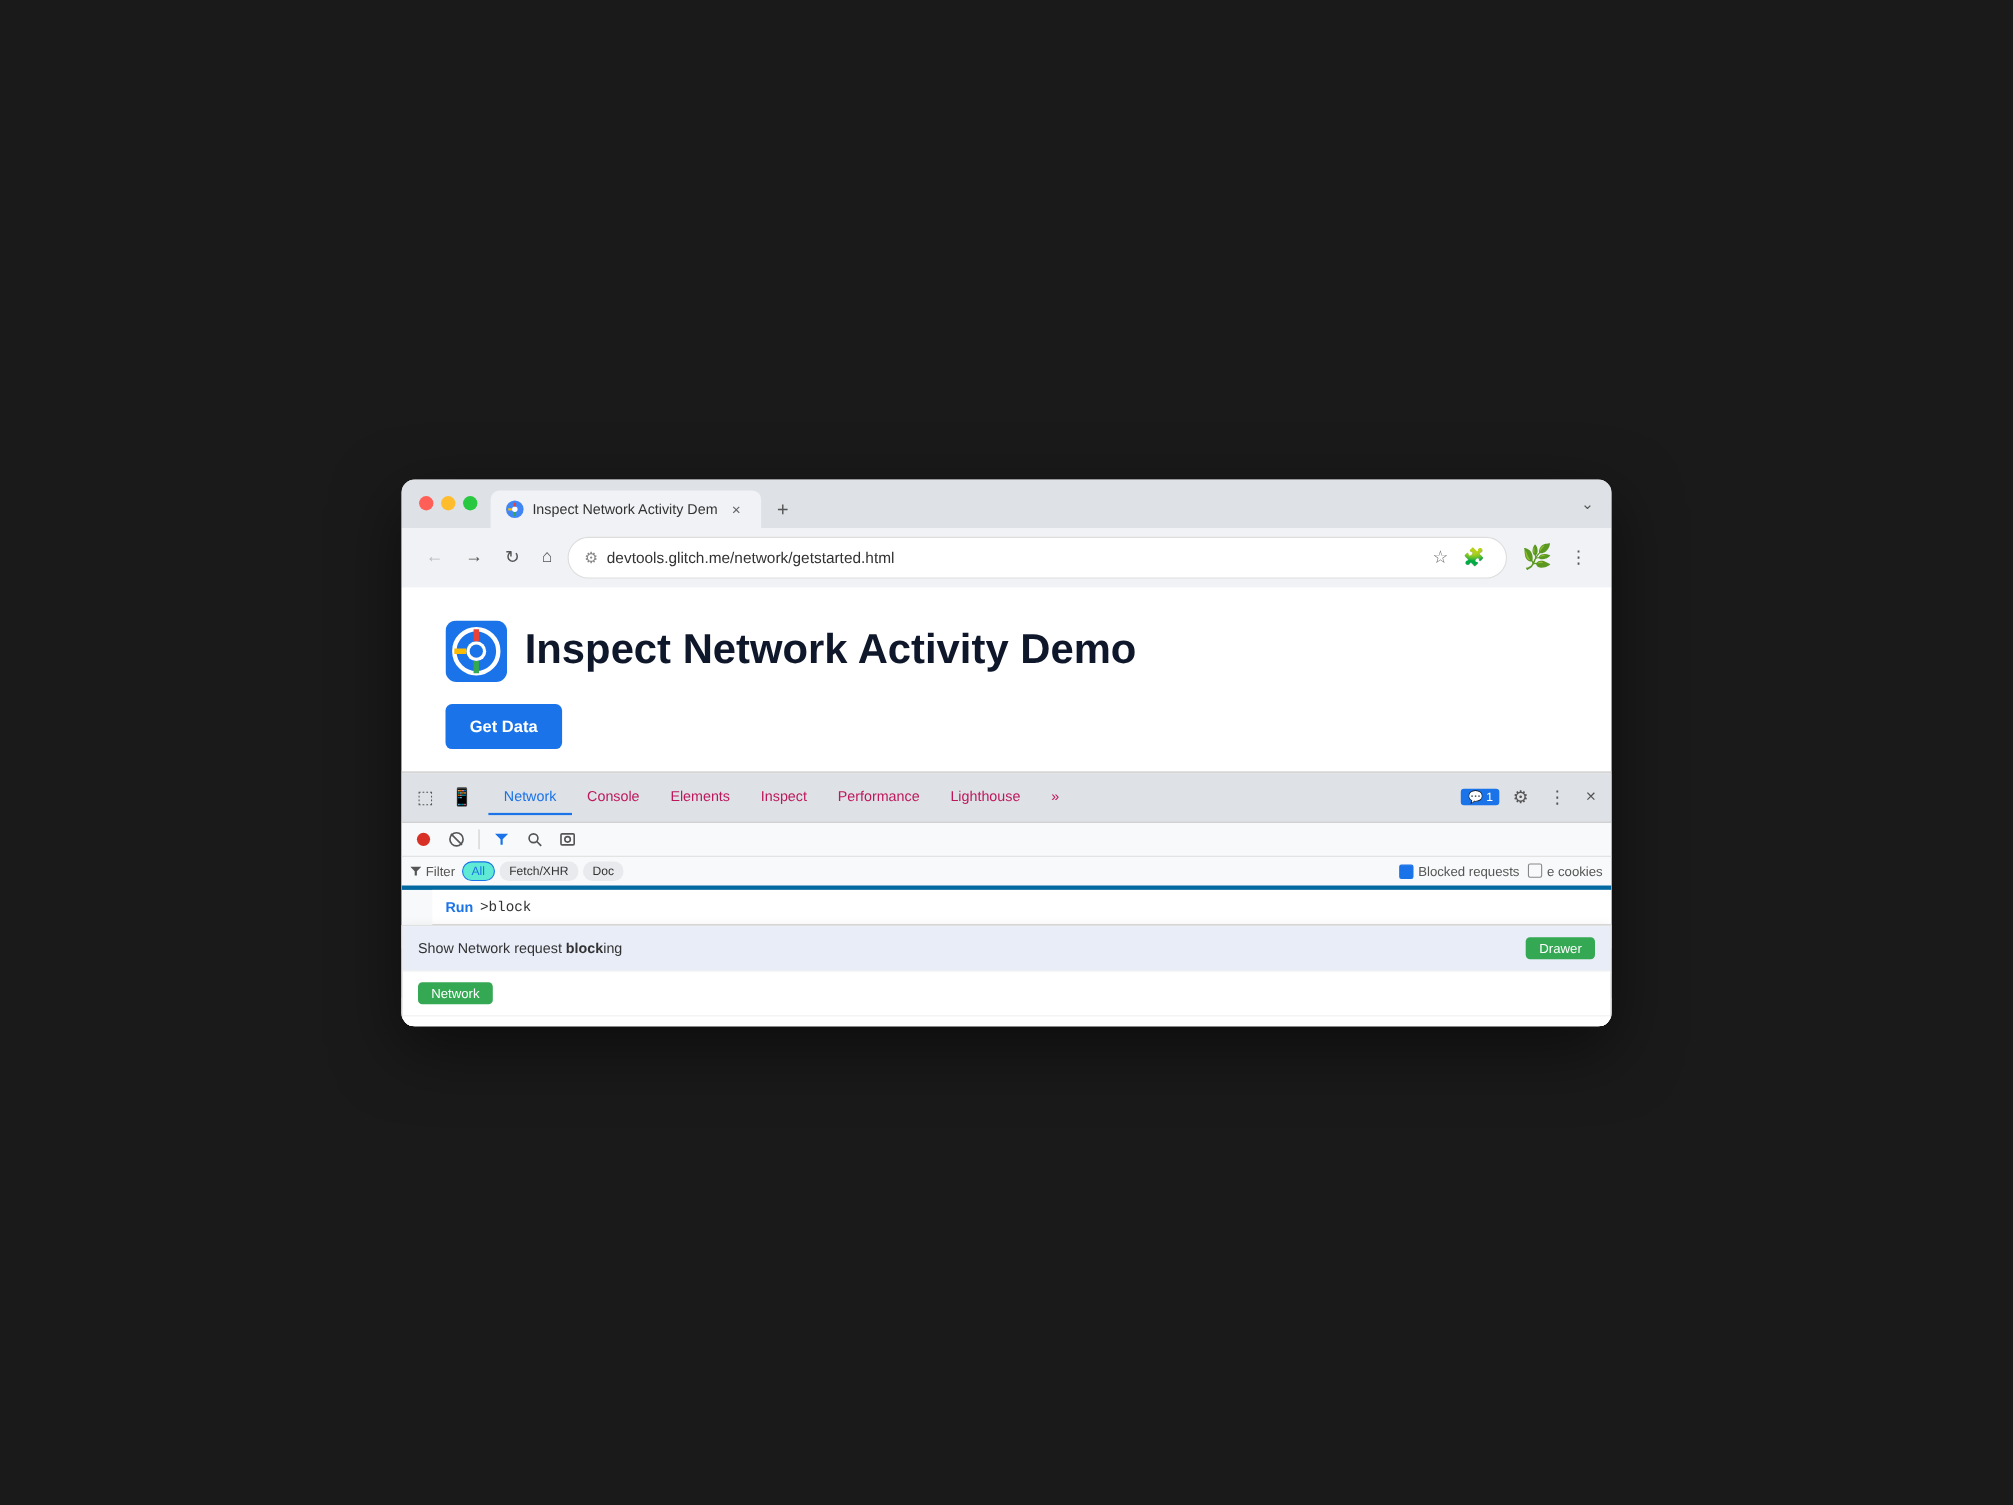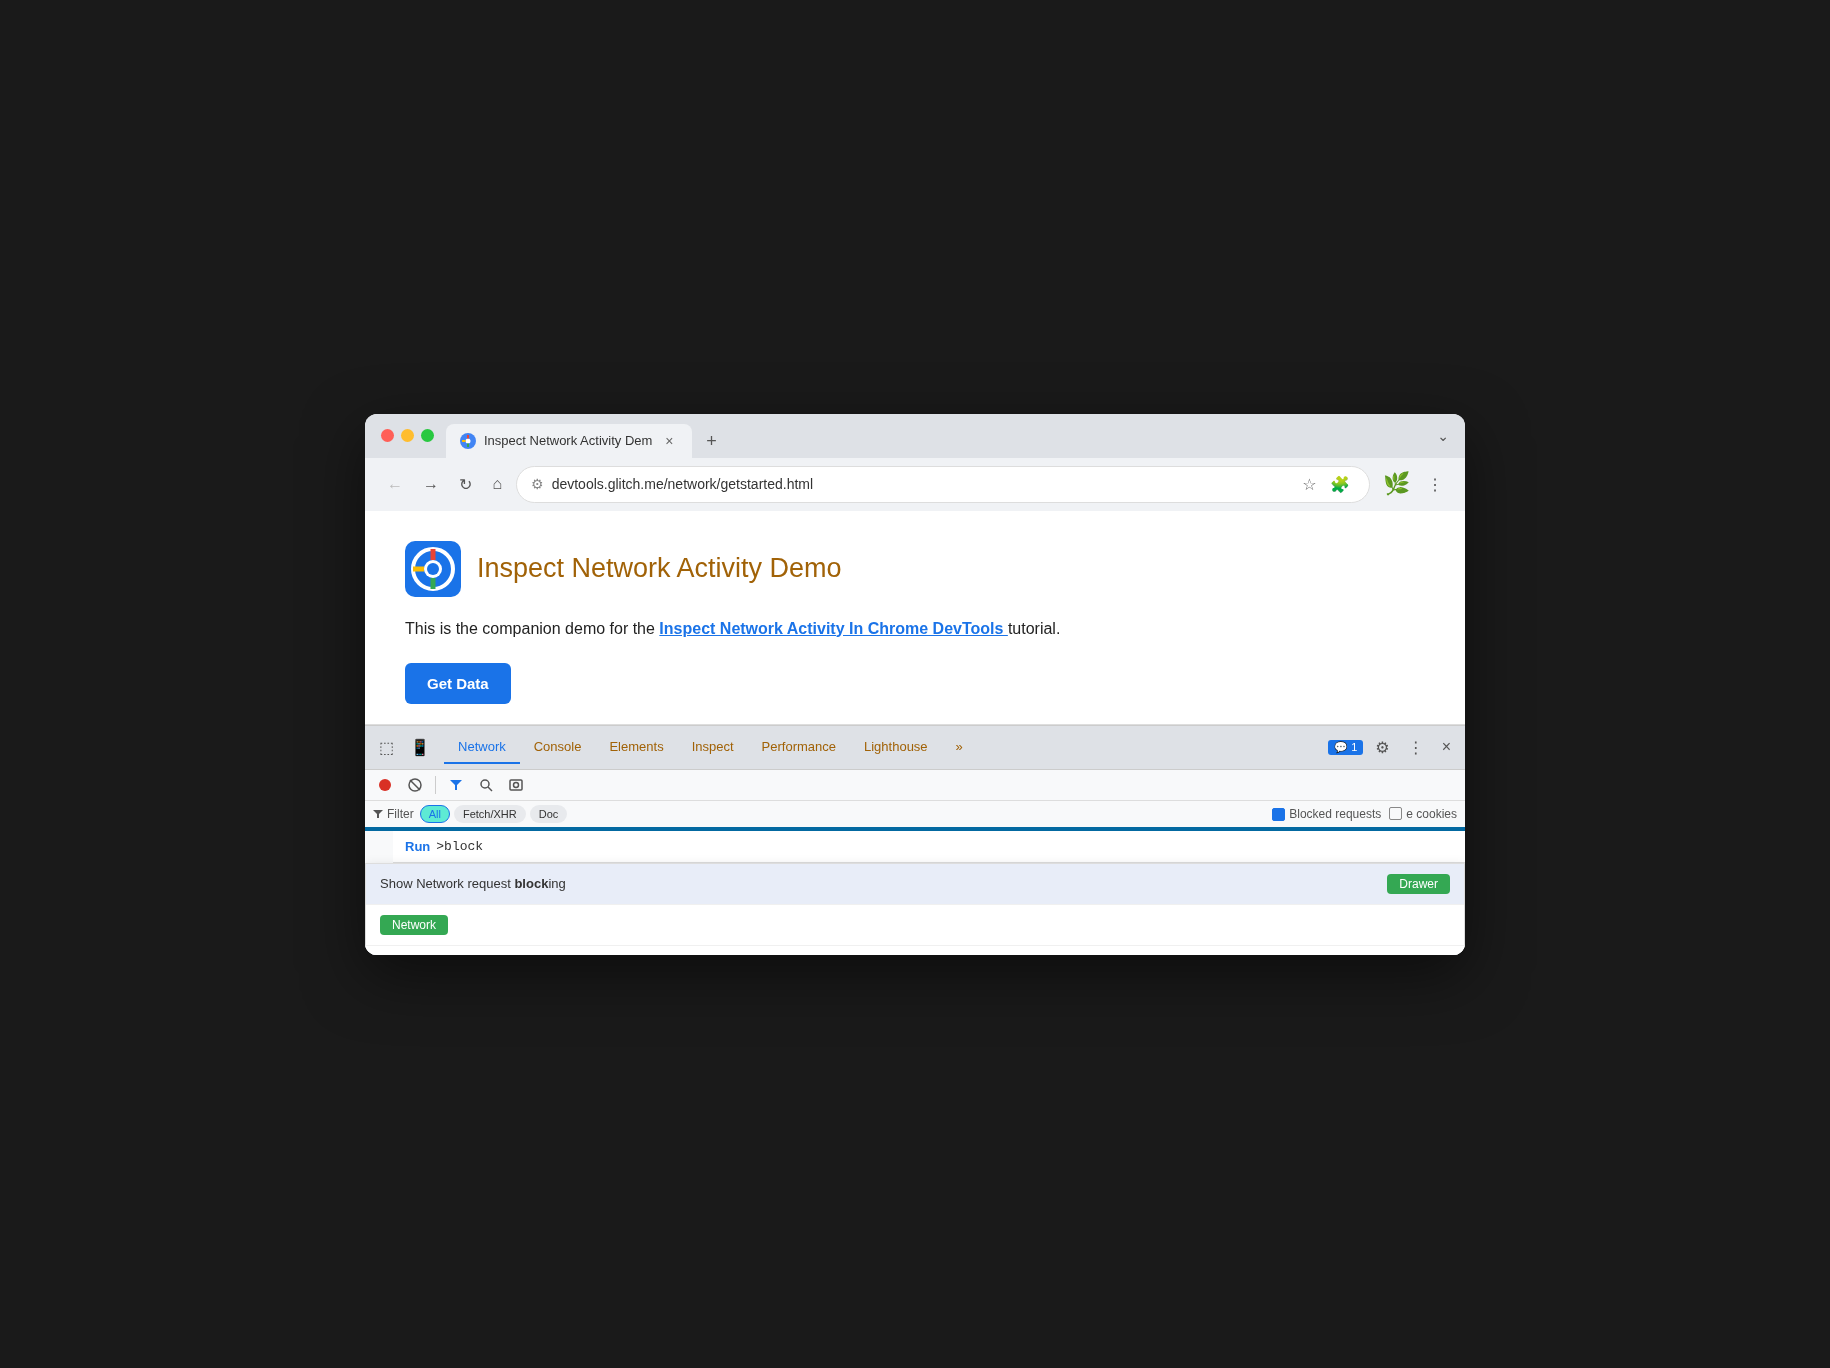--- a/index.html
+++ b/index.html
@@ -146,23 +146,23 @@
       padding: 30px 40px 20px;
       border-bottom: 1px solid #ddd;
     }
     .page-header {
       display: flex;
       align-items: center;
       gap: 16px;
       margin-bottom: 20px;
     }
     .page-title {
-      font-size: 27px;
-      font-weight: 400;
-      color: #a16207;
+      font-size: 38px;
+      font-weight: 700;
+      color: #0f172a;
     }
     .page-description {
       font-size: 16px;
       color: #222;
       margin-bottom: 22px;
       line-height: 1.5;
     }
     .page-description a {
       color: #1a73e8;
       text-decoration: underline;
@@ -203,21 +203,21 @@
       border: none;
       cursor: pointer;
       font-size: 16px;
       color: #555;
       padding: 4px 6px;
       border-radius: 4px;
     }
     .devtools-tab {
       padding: 8px 14px;
       font-size: 13px;
-      color: #a16207;
+      color: #be185d;
       cursor: pointer;
       border-bottom: 2px solid transparent;
       white-space: nowrap;
     }
     .devtools-tab.active {
       color: #1a73e8;
       border-bottom: 2px solid #1a73e8;
     }
     .devtools-right {
       margin-left: auto;
@@ -505,23 +505,20 @@
         <circle cx="28" cy="28" r="20" fill="none" stroke="white" stroke-width="4"></circle>
         <circle cx="28" cy="28" r="9" fill="white"></circle>
         <circle cx="28" cy="28" r="6" fill="#1a73e8"></circle>
         <path d="M28 8 L28 19" stroke="#ea4335" stroke-width="5"></path>
         <path d="M28 37 L28 48" stroke="#34a853" stroke-width="5"></path>
         <path d="M8 28 L19 28" stroke="#fbbc04" stroke-width="5"></path>
         <path d="M8 28 L14 17" stroke="#ea4335" stroke-width="0"></path>
       </svg>
       <h1 class="page-title">Inspect Network Activity Demo</h1>
     </div>
-    <p class="page-description">
-      <span>This is the companion demo for the </span><a href="#">Inspect Network Activity In Chrome DevTools </a><span>tutorial.</span>
-    </p>
     <button class="get-data-btn">Get Data</button>
   </div>
 
   <div class="devtools">
 
     <div class="devtools-tabs">
       <div class="devtools-tab-icons">
         <button class="devtools-icon-btn">⬚</button>
         <button class="devtools-icon-btn">📱</button>
       </div>

